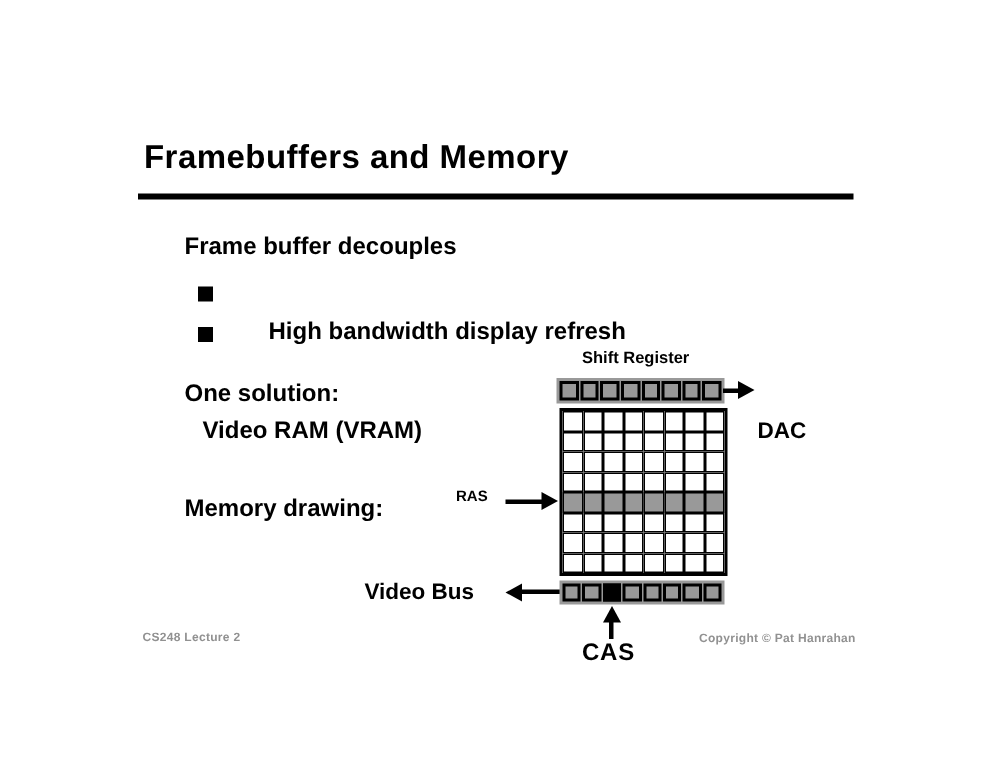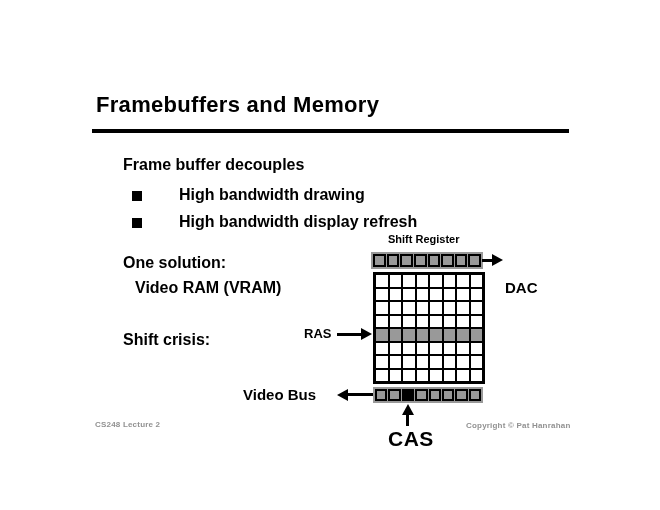--- a/index.html
+++ b/index.html
@@ -17,23 +17,23 @@
   .sq2{left:132px;top:218px;}
   .btxt1{left:152px;top:186px;}
   .btxt2{left:152px;top:213px;}
   .sol-h{left:96px;top:254px;}
   .sol-t{left:108px;top:279px;}
   .cri-h{left:96px;top:331px;}
   .cri-t{left:113px;top:354px;}
 
   .sr-label{left:388px;top:233px;font-size:11px;text-align:right;}
   .dac-label{left:505px;top:250px;font-size:15px;margin-top:29px;}
-  .ras-label{left:304px;top:326px;font-size:13px;}
+  .ras-label{left:304px;top:326px;font-size:10px;}
   .mb-label{left:243px;top:386px;font-size:15px;}
-  .cas-label{left:388px;top:427px;font-size:21px;letter-spacing:.5px;}
+  .cas-label{left:388px;top:427px;font-size:16px;letter-spacing:.5px;}
 
   
   .bar{display:flex;gap:1px;background:var(--gray,#999);padding:2px;box-sizing:border-box;}
   .sr-bar{left:371px;top:252px;width:112px;height:17px;}
   .bus-bar{left:373px;top:387px;width:110px;height:16px;}
   .reg-cell{flex:1;border:2px solid var(--black,#000);background:var(--gray,#999);box-sizing:border-box;}
   .reg-cell.black{background:var(--black,#000);}
 
   
   .mem-grid{left:373px;top:272px;width:112px;height:112px;display:grid;
@@ -65,29 +65,28 @@
 <body>
 
 <div class="slide">
 
   <div class="abs title">Framebuffers and Memory</div>
   <div class="abs rule"></div>
 
   <div class="abs h16 heading">Frame buffer decouples</div>
 
   <div class="abs bullet-sq sq1"></div>
-  <div class="abs h16 btxt1">High bandwidth drawing</div>
 
   <div class="abs bullet-sq sq2"></div>
   <div class="abs h16 sol-h">One solution:</div>
 
   <div class="abs h16 btxt2">High bandwidth display refresh</div>
   <div class="abs h16 sol-t">Video RAM (VRAM)</div>
 
-  <div class="abs h16 cri-h">Shift crisis:</div>
+  <div class="abs h16 cri-h">Memory drawing:</div>
 
   <div>
     <div class="abs sr-label">Shift Register</div>
     <div class="abs bar sr-bar">
         <div class="reg-cell"></div>
         <div class="reg-cell"></div>
         <div class="reg-cell"></div>
         <div class="reg-cell"></div>
         <div class="reg-cell"></div>
         <div class="reg-cell"></div>

